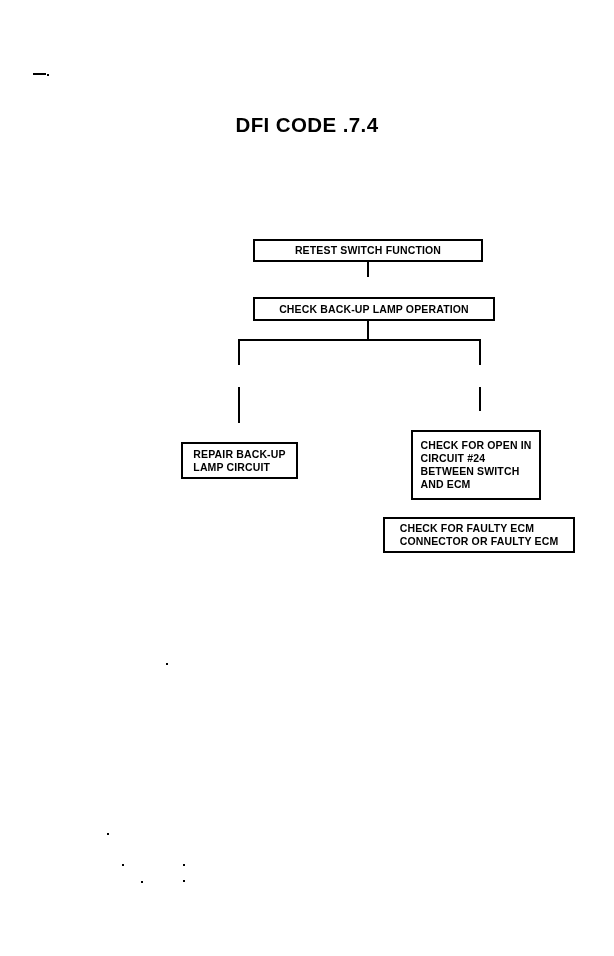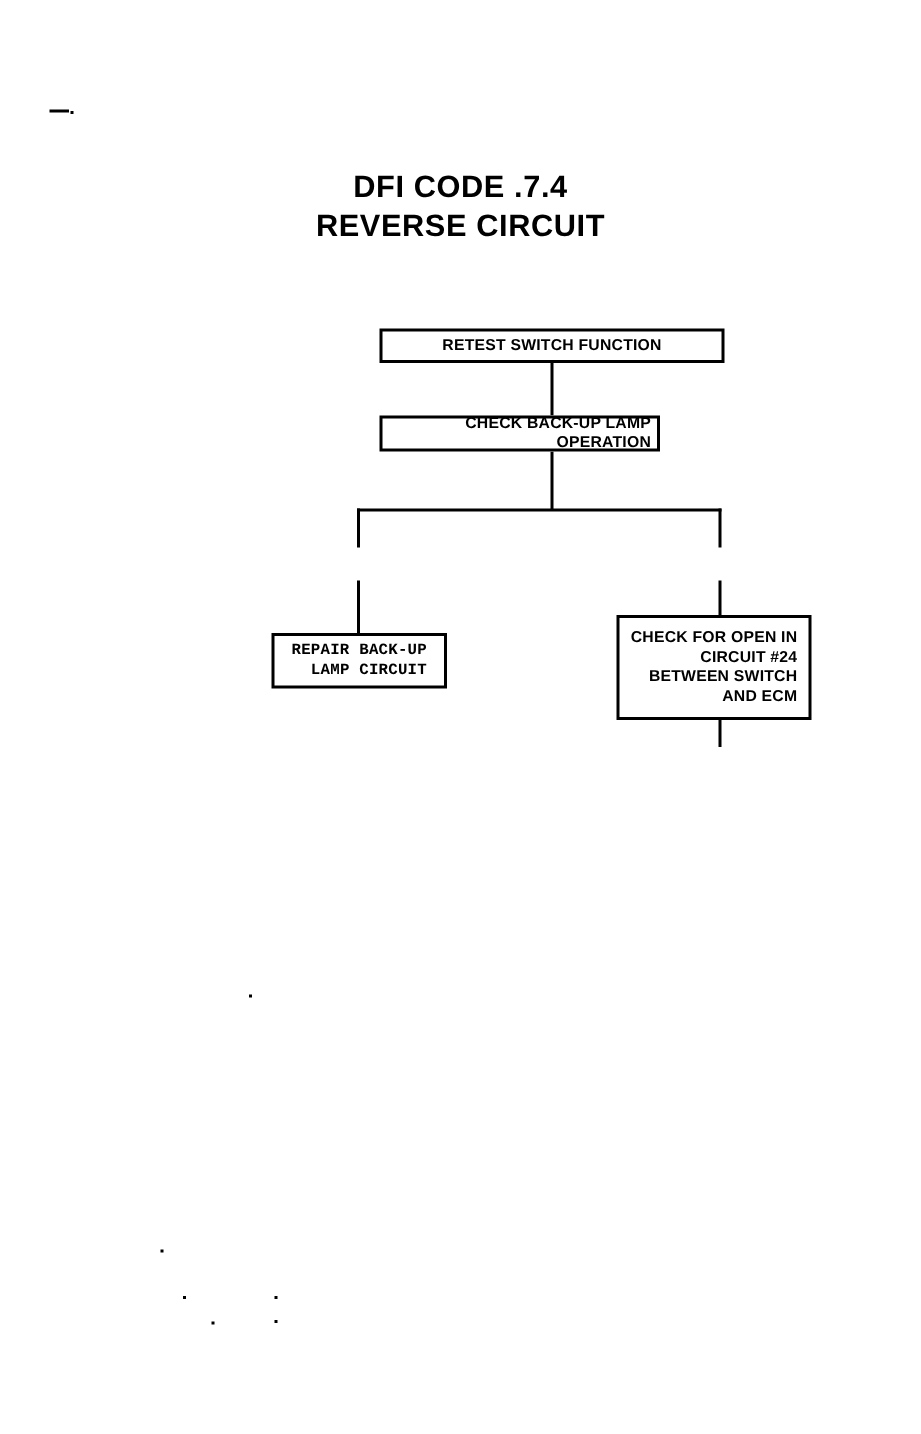--- a/index.html
+++ b/index.html
@@ -47,36 +47,37 @@
 
   
   .node {
     position: absolute;
     box-sizing: border-box;
     background: #ffffff;
     border: 2px solid #000000;
     display: flex;
     align-items: center;
     justify-content: center;
-    text-align: right;
+    text-align: left;
     font-family: "Liberation Sans", sans-serif;
     font-weight: bold;
     font-size: 10.5px;
     line-height: 13px;
     letter-spacing: 0.15px;
     color: #000000;
     padding: 3px 4px;
     white-space: pre-line;
+    margin-top: 20px;
   }
 
   .node-retest      { left: 253px; top: 219px; width: 230px; height: 23px; }
-  .node-checklamp   { left: 253px; top: 277px; width: 187px; height: 24px; }
+  .node-checklamp   { left: 253px; top: 277px; width: 242px; height: 24px; }
   .node-notok       { left: 180px; top: 364px; width: 117px; height: 23px; }
   .node-worksok     { left: 411px; top: 364px; width: 136px; height: 23px; }
-  .node-repair      { left: 181px; top: 422px; width: 117px; height: 37px; font-family: Liberation Mono, monospace; }
+  .node-repair      { left: 181px; top: 422px; width: 117px; height: 37px; }
   .node-checkopen   { left: 411px; top: 410px; width: 130px; height: 70px; }
   .node-faultyecm   { left: 383px; top: 497px; width: 192px; height: 36px; }
 
   
   .conn {
     position: absolute;
     background: #000000;
   }
   .conn-v { width: 2px; }
   .conn-h { height: 2px; }
@@ -106,21 +107,20 @@
   .speck-dash { width: 13px; height: 2px; }
   .speck-dot  { width: 2px; height: 2px; }
 </style>
 </head>
 <body>
 
 <div id="page">
 
   <div class="title-block">
     <div class="title-line">DFI CODE .7.4</div>
-    <div class="title-line">REVERSE CIRCUIT</div>
   </div>
 
   <div class="conn conn-v conn-1"></div>
   <div class="conn conn-v conn-2"></div>
   <div class="conn conn-h conn-3"></div>
   <div class="conn conn-v conn-4"></div>
   <div class="conn conn-v conn-5"></div>
   <div class="conn conn-v conn-6"></div>
   <div class="conn conn-v conn-7"></div>
   <div class="conn conn-v conn-8"></div>
@@ -132,20 +132,22 @@
 
 
   <div class="node node-repair">REPAIR BACK-UP
 LAMP CIRCUIT</div>
 
   <div class="node node-checkopen">CHECK FOR OPEN IN
 CIRCUIT #24
 BETWEEN SWITCH
 AND ECM</div>
 
+  <div class="node node-faultyecm">CHECK FOR FAULTY ECM
+CONNECTOR OR FAULTY ECM</div>
 
   <div class="speck speck-dash" style="left:33px;  top:73px;"></div>
   <div class="speck speck-dot" style="left:47px;  top:74px;"></div>
   <div class="speck speck-dot" style="left:166px; top:663px;"></div>
   <div class="speck speck-dot" style="left:107px; top:833px;"></div>
   <div class="speck speck-dot" style="left:122px; top:864px;"></div>
   <div class="speck speck-dot" style="left:183px; top:880px;"></div>
   <div class="speck speck-dot" style="left:141px; top:881px;"></div>
   <div class="speck speck-dot" style="left:183px; top:864px;"></div>
 

